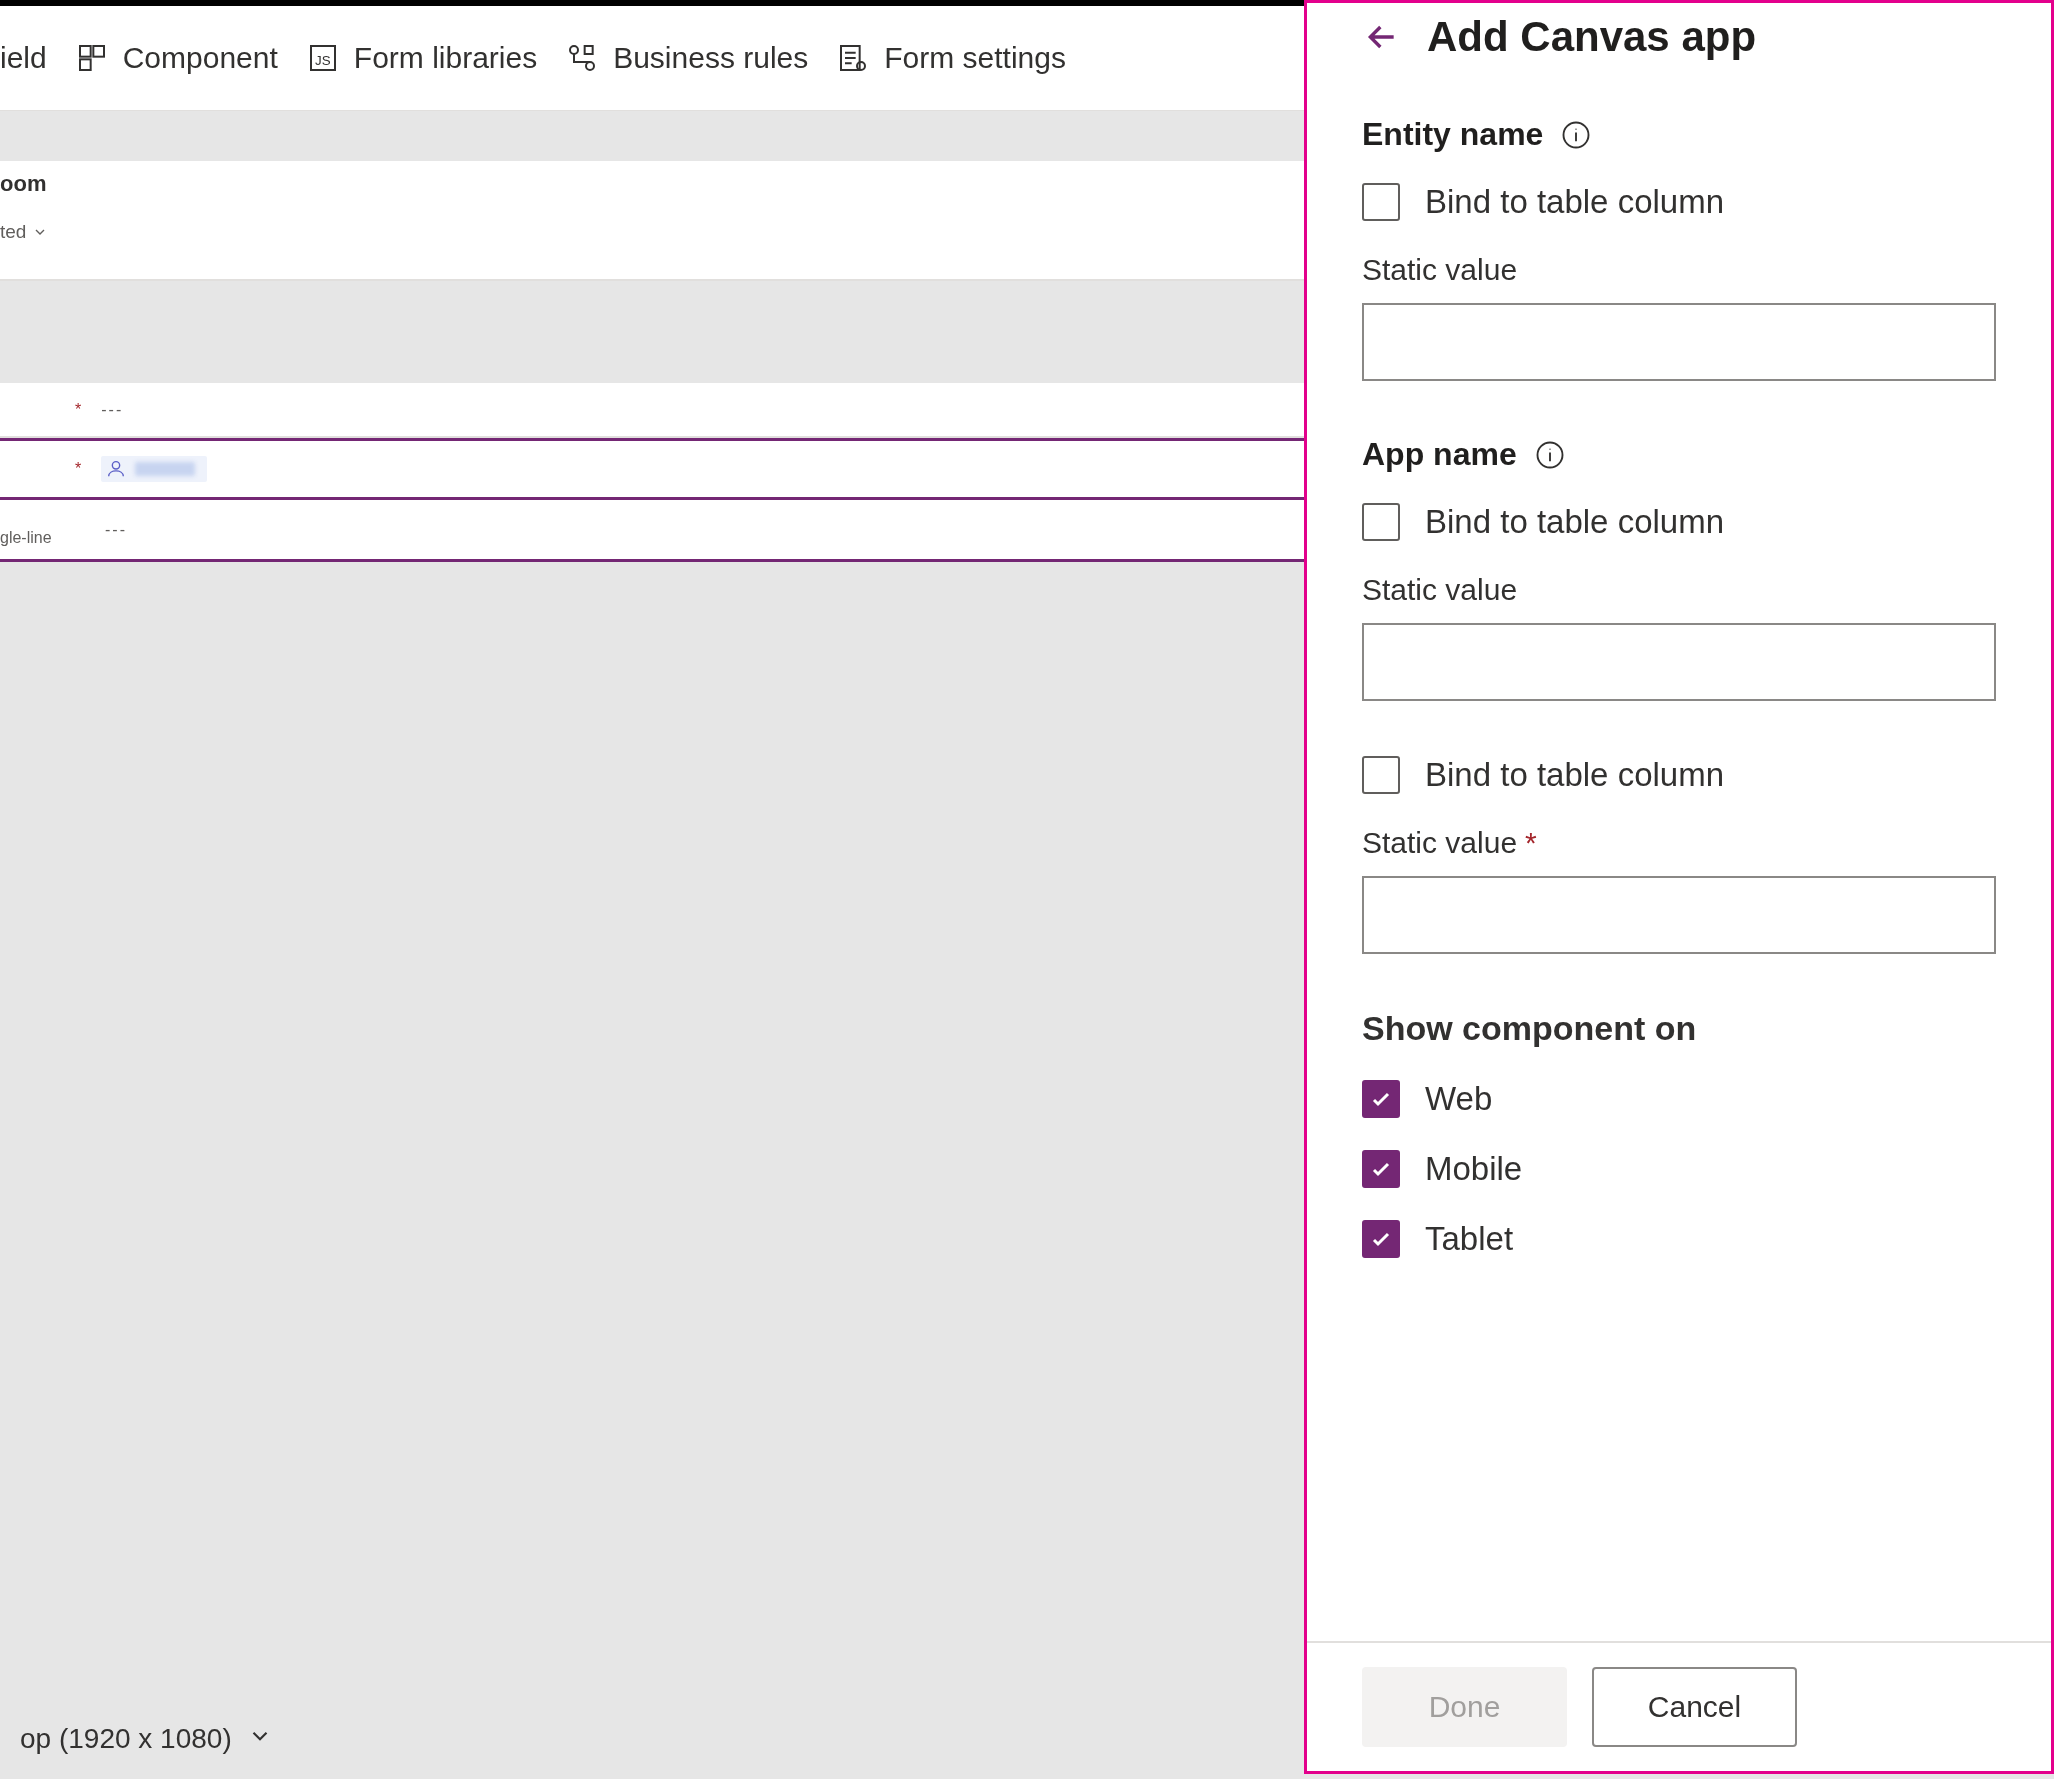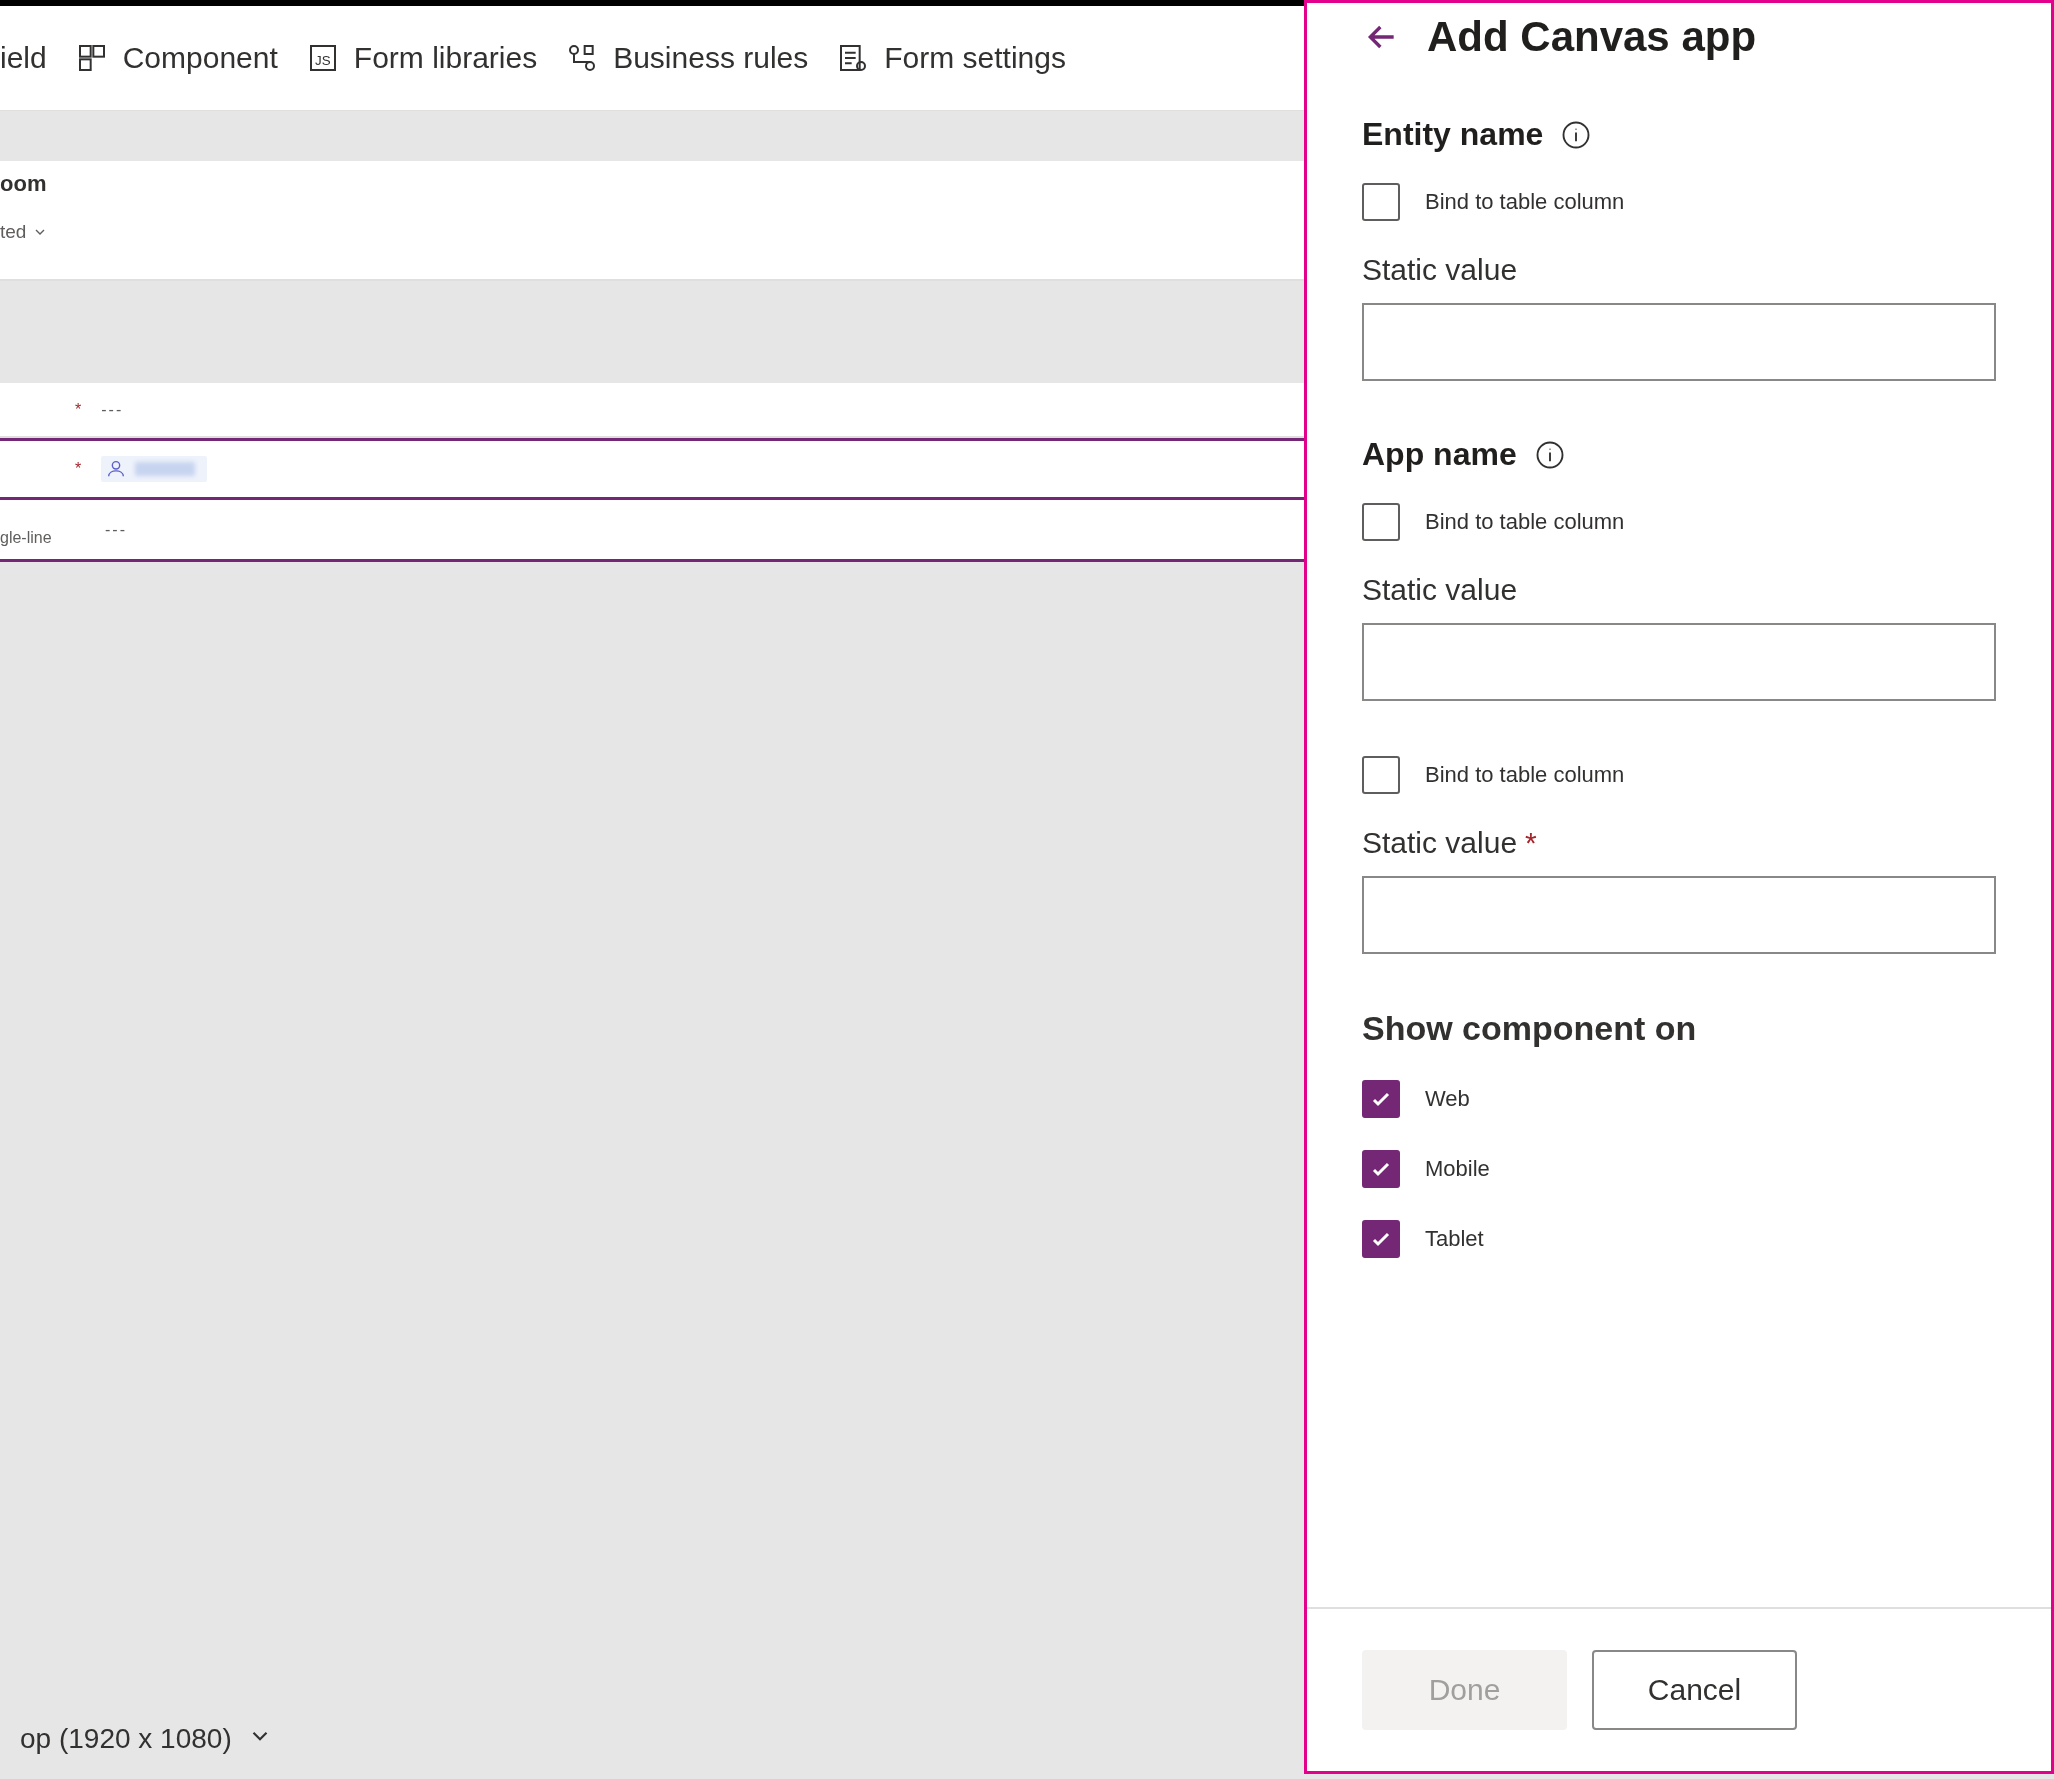--- a/index.html
+++ b/index.html
@@ -172,21 +172,21 @@
     margin-bottom: 30px;
     text-align: center;
   }
   .info-icon { width: 30px; height: 30px; }
 
   .checkbox-row {
     display: flex;
     align-items: center;
     gap: 25px;
     margin-bottom: 32px;
-    font-size: 22px;
+    font-size: 33px;
     color: var(--text);
   }
   .checkbox {
     width: 38px; height: 38px;
     border: 2px solid #605e5c;
     border-radius: 3px;
     background: #fff;
     display:flex; align-items:center; justify-content:center;
   }
   .checkbox.checked {
@@ -213,21 +213,21 @@
   }
 
   .section-heading {
     font-size: 34px;
     font-weight: 600;
     margin-bottom: 32px;
   }
 
   .panel-footer {
     border-top: 2px solid var(--border-light);
-    padding: 41px 55px;
+    padding: 24px 55px;
     display: flex;
     gap: 25px;
   }
   .btn {
     height: 80px;
     min-width: 205px;
     font-size: 30px;
     border-radius: 4px;
     border: 2px solid transparent;
     display:flex; align-items:center; justify-content:center;

